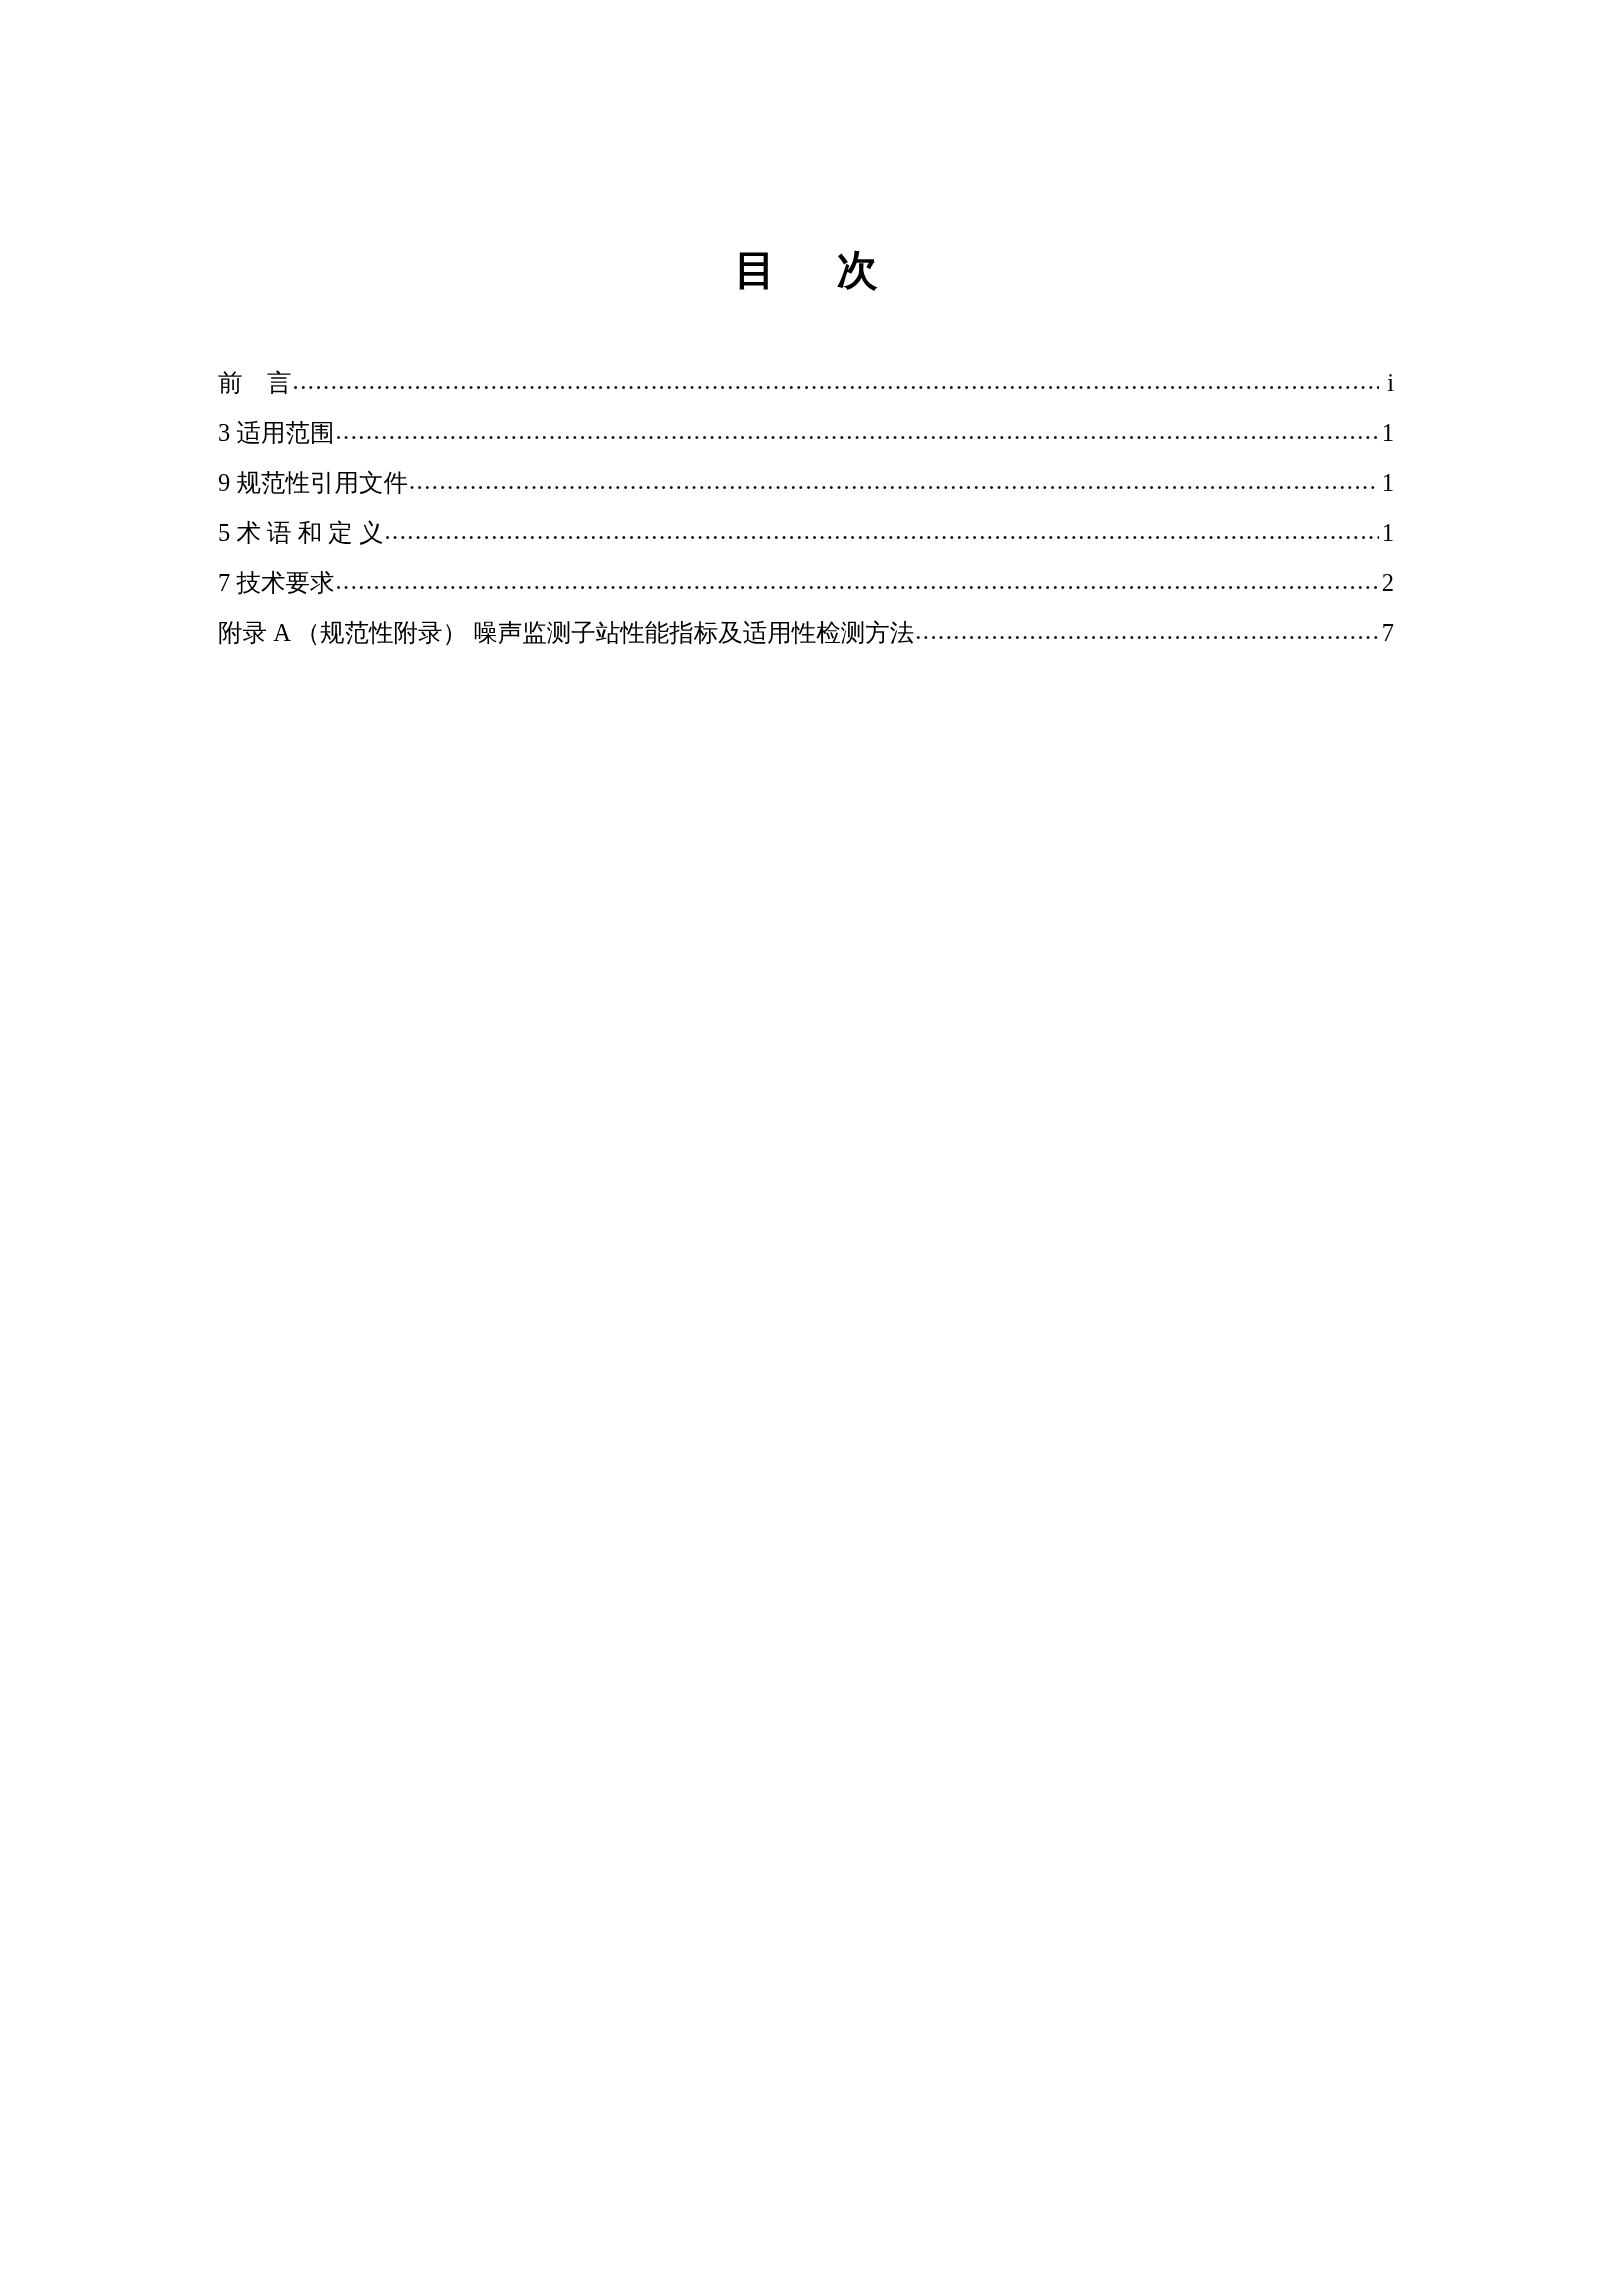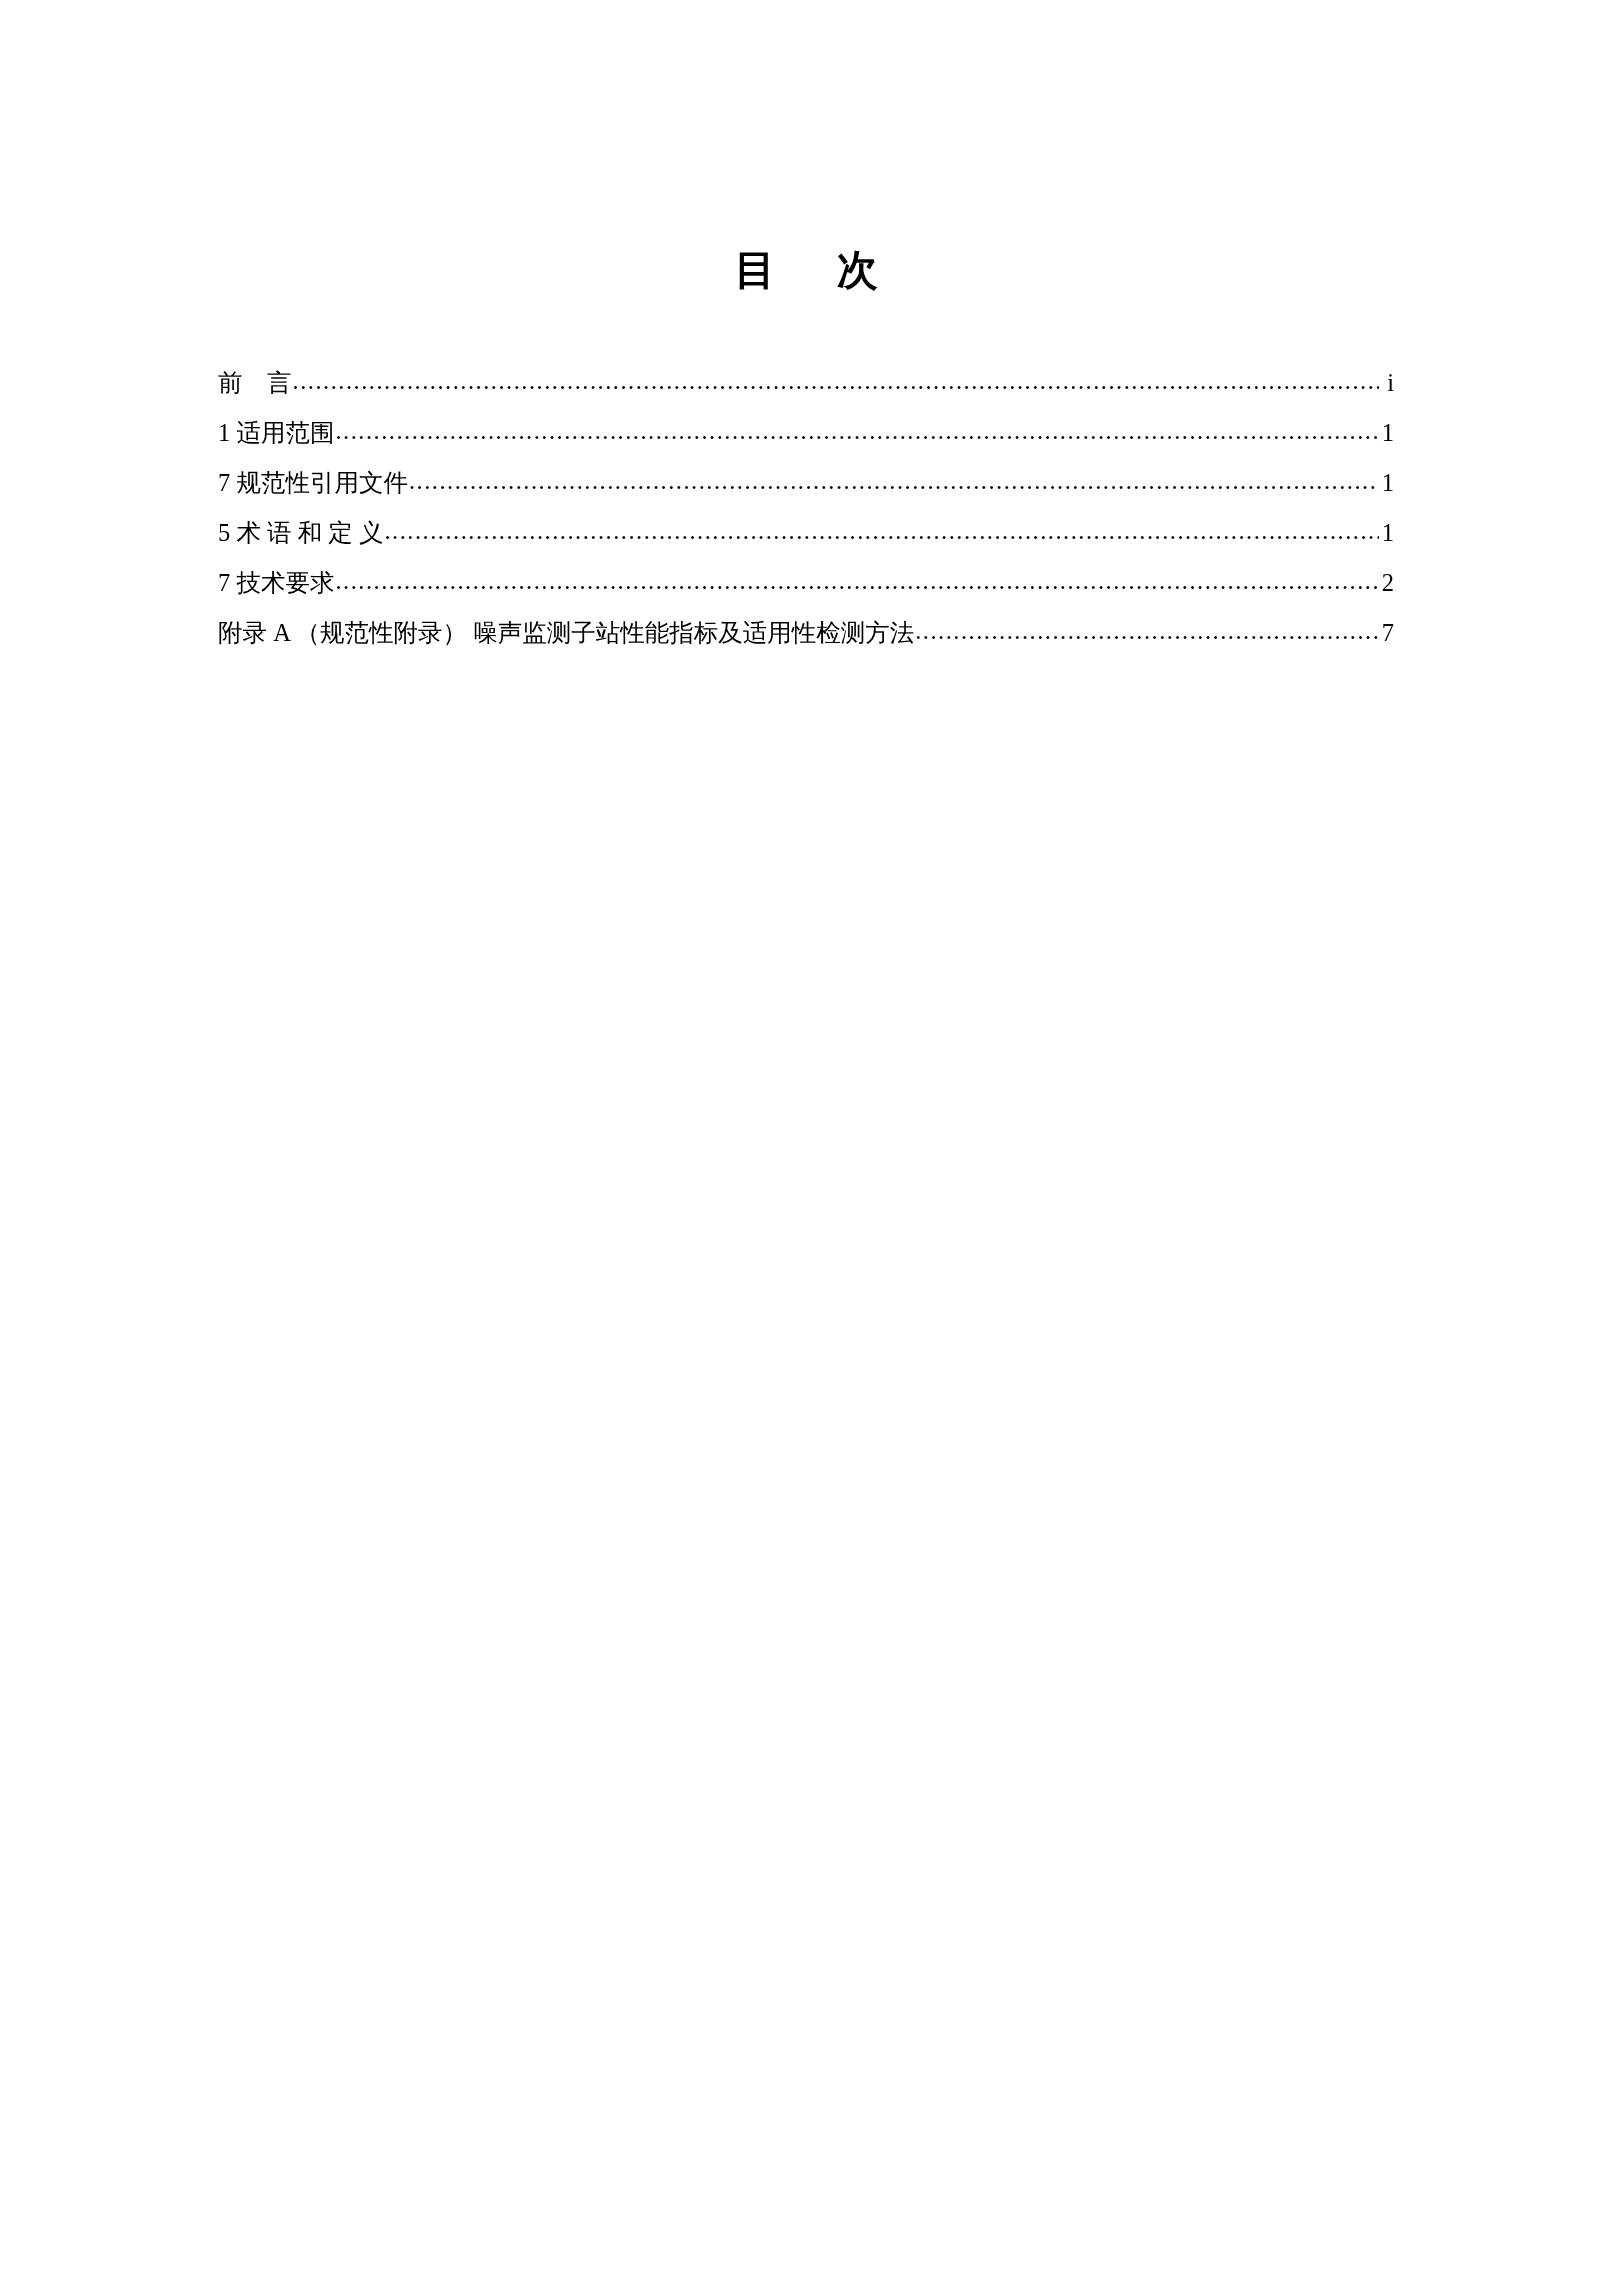--- a/index.html
+++ b/index.html
@@ -80,27 +80,27 @@
 
     <div class="toc-list">
 
       <div class="toc-entry entry-preface">
         <span class="label sp-mid">前　言</span>
         <span class="dots">................................................................................................................................................................</span>
         <span class="page-num">i</span>
       </div>
 
       <div class="toc-entry">
-        <span class="label">1 适用范围</span>
+        <span class="label">3 适用范围</span>
         <span class="dots">................................................................................................................................................................</span>
         <span class="page-num">1</span>
       </div>
 
       <div class="toc-entry">
-        <span class="label">7 规范性引用文件</span>
+        <span class="label">9 规范性引用文件</span>
         <span class="dots">................................................................................................................................................................</span>
         <span class="page-num">1</span>
       </div>
 
       <div class="toc-entry">
         <span class="label">5 术 语 和 定 义</span>
         <span class="dots">................................................................................................................................................................</span>
         <span class="page-num">1</span>
       </div>
 

